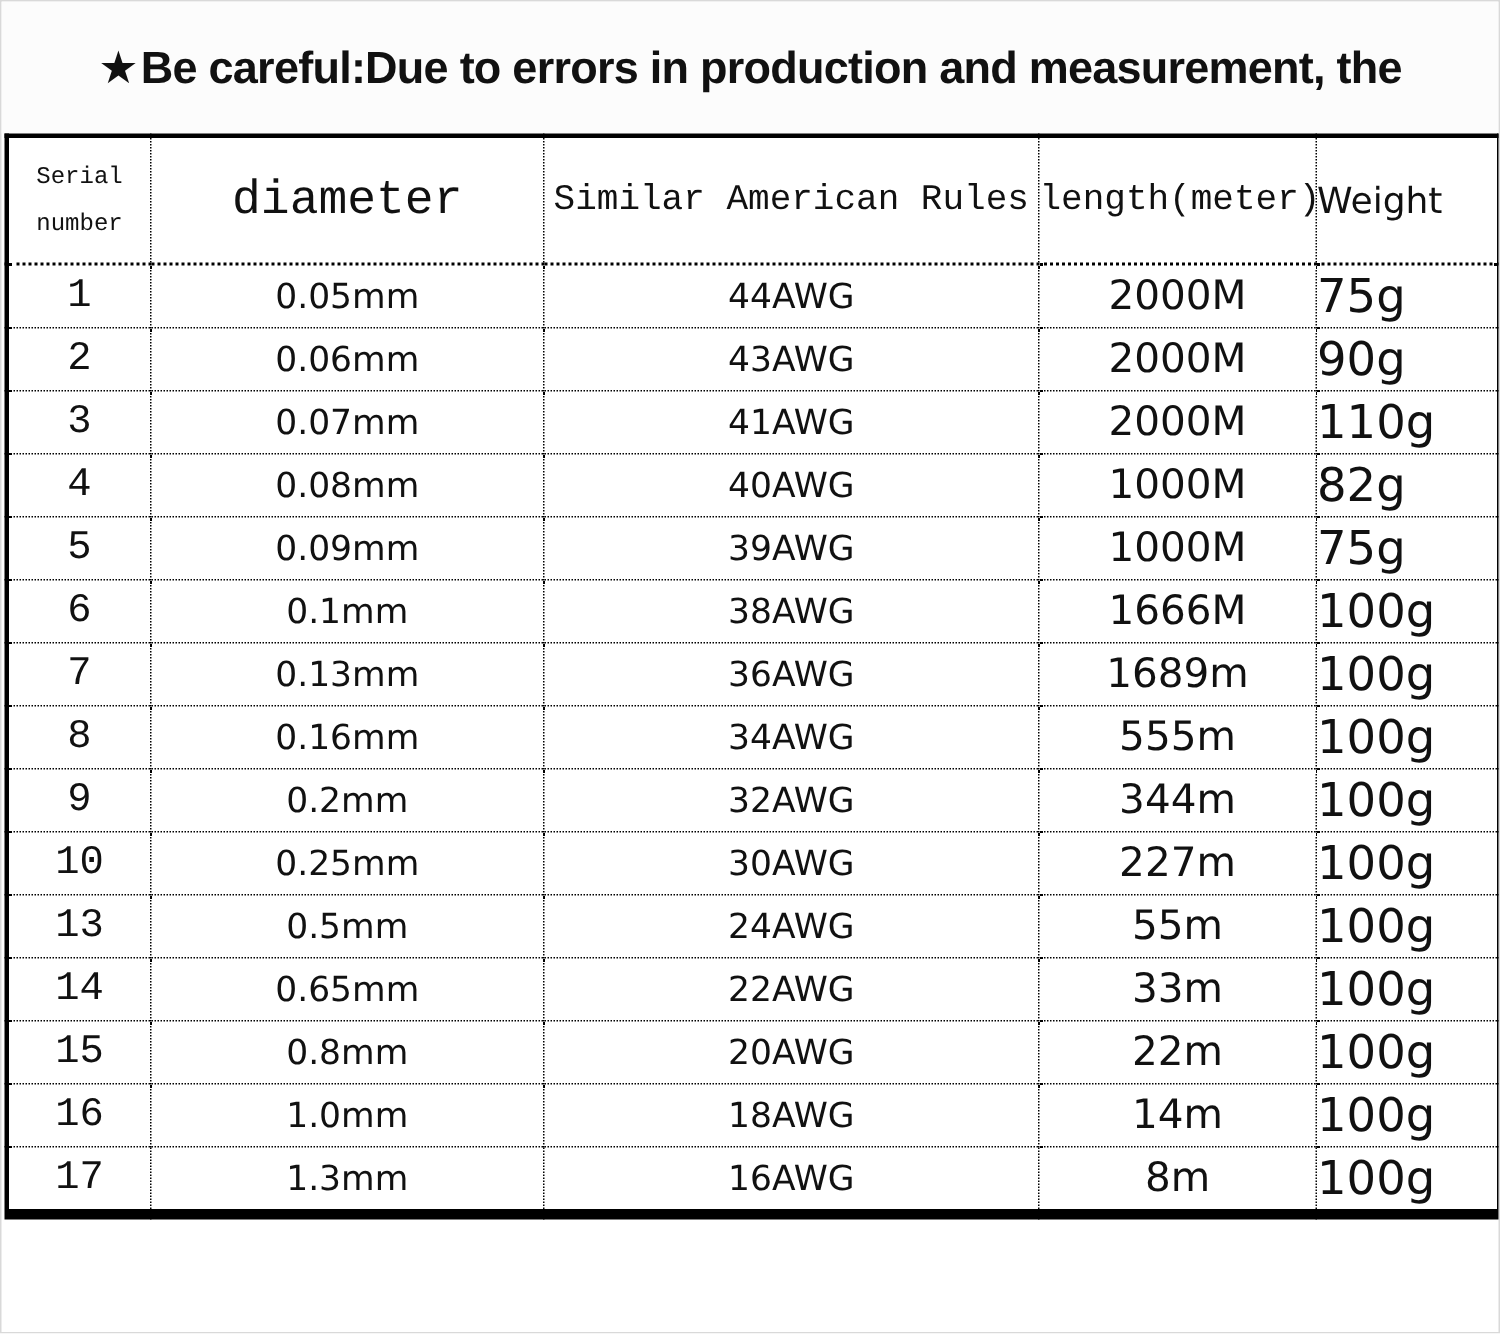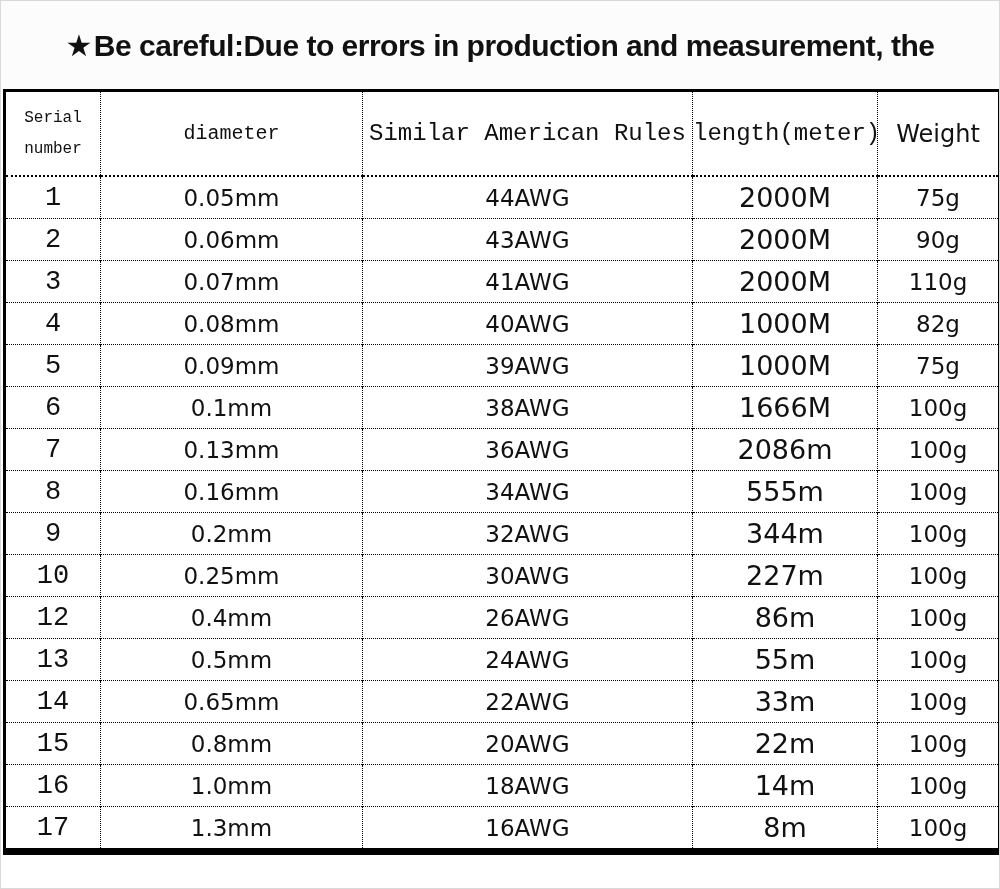--- a/index.html
+++ b/index.html
@@ -62,26 +62,26 @@
   .spec thead th { height: 83px; }
   .spec tbody td { height: 41px; }
 
   .mono { font-family: "Liberation Mono", "DejaVu Sans Mono", monospace; }
   .sans { font-family: "DejaVu Sans", "Liberation Sans", sans-serif; }
 
   
   .c-serial { text-align: center; font-size: 27px; }
   thead .c-serial { font-size: 16px; line-height: 31px; }
   .c-diam  { text-align: center; font-size: 23px; }
-  thead .c-diam { font-size: 20px; }
+  thead .c-diam { font-size: 32px; }
   .c-awg   { text-align: center; font-size: 23px; margin-top: 45px; }
   thead .c-awg { font-size: 24px; }
   .c-len   { text-align: center; padding-right: 5px; font-size: 27px; }
   thead .c-len { text-align: right; padding-right: 1px; font-size: 24px; }
-  .c-wt    { text-align: center; padding-right: 7px; font-size: 23px; }
+  .c-wt    { text-align: left; padding-right: 7px; font-size: 31px; }
   thead .c-wt { padding-right: 0; font-size: 24px; }
 </style>
 </head>
 <body>
 
 <div class="page">
 
   <div class="notice">
     <div class="row1">
       <span class="star">★</span>
@@ -149,21 +149,21 @@
         <td class="c-serial mono">6</td>
         <td class="c-diam sans">0.1mm</td>
         <td class="c-awg sans">38AWG</td>
         <td class="c-len sans">1666M</td>
         <td class="c-wt sans">100g</td>
       </tr>
       <tr>
         <td class="c-serial mono">7</td>
         <td class="c-diam sans">0.13mm</td>
         <td class="c-awg sans">36AWG</td>
-        <td class="c-len sans">2086m</td>
+        <td class="c-len sans">1689m</td>
         <td class="c-wt sans">100g</td>
       </tr>
       <tr>
         <td class="c-serial mono">8</td>
         <td class="c-diam sans">0.16mm</td>
         <td class="c-awg sans">34AWG</td>
         <td class="c-len sans">555m</td>
         <td class="c-wt sans">100g</td>
       </tr>
       <tr>
@@ -174,27 +174,20 @@
         <td class="c-wt sans">100g</td>
       </tr>
       <tr>
         <td class="c-serial mono">10</td>
         <td class="c-diam sans">0.25mm</td>
         <td class="c-awg sans">30AWG</td>
         <td class="c-len sans">227m</td>
         <td class="c-wt sans">100g</td>
       </tr>
       <tr>
-        <td class="c-serial mono">12</td>
-        <td class="c-diam sans">0.4mm</td>
-        <td class="c-awg sans">26AWG</td>
-        <td class="c-len sans">86m</td>
-        <td class="c-wt sans">100g</td>
-      </tr>
-      <tr>
         <td class="c-serial mono">13</td>
         <td class="c-diam sans">0.5mm</td>
         <td class="c-awg sans">24AWG</td>
         <td class="c-len sans">55m</td>
         <td class="c-wt sans">100g</td>
       </tr>
       <tr>
         <td class="c-serial mono">14</td>
         <td class="c-diam sans">0.65mm</td>
         <td class="c-awg sans">22AWG</td>

